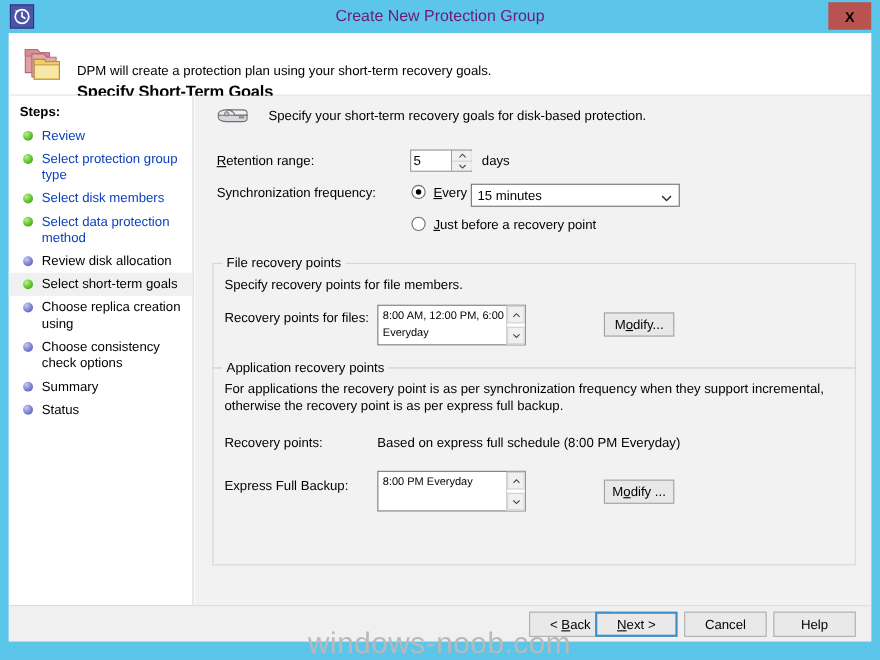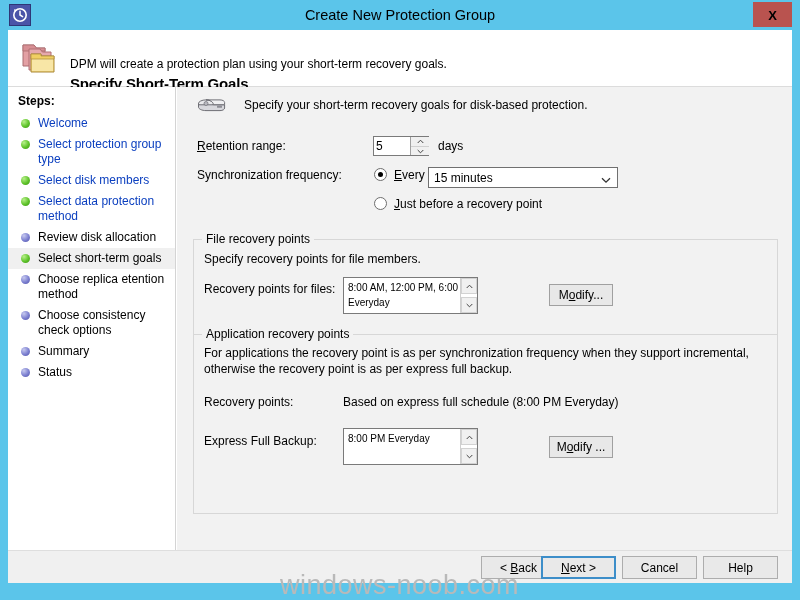--- a/index.html
+++ b/index.html
@@ -47,21 +47,21 @@
   }
   .title-icon svg { display:block; }
   .title-text {
     position: absolute;
     left: 0; top: 0;
     width: 800px;
     height: 15px;
     line-height: 30px;
     text-align: center;
     font-size: 14.5px;
-    color: #000000;
+    color: #701a75;
   }
   .close-btn {
     position: absolute;
     right: 8px; top: 2px;
     width: 39px; height: 25px;
     background: #b9534f;
     color: #000;
     font-size: 13px;
     font-weight: bold;
     line-height: 25px;
@@ -430,21 +430,21 @@
       <div class="banner-title">Specify Short-Term Goals</div>
       <div class="banner-sub">DPM will create a protection plan using your short-term recovery goals.</div>
     </div>
 
     <div class="sidebar">
       <div class="steps-header">Steps:</div>
       <div class="step-list">
 
         <div class="step done">
           <span class="bullet green"></span>
-          <span>Welcome</span>
+          <span>Review</span>
         </div>
 
         <div class="step done">
           <span class="bullet green"></span>
           <span>Select protection group type</span>
         </div>
 
         <div class="step done">
           <span class="bullet green"></span>
           <span>Select disk members</span>
@@ -460,21 +460,21 @@
           <span>Review disk allocation</span>
         </div>
 
         <div class="step current">
           <span class="bullet green"></span>
           <span>Select short-term goals</span>
         </div>
 
         <div class="step future">
           <span class="bullet blue"></span>
-          <span>Choose replica etention method</span>
+          <span>Choose replica creation using</span>
         </div>
 
         <div class="step future">
           <span class="bullet blue"></span>
           <span>Choose consistency check options</span>
         </div>
 
         <div class="step future">
           <span class="bullet blue"></span>
           <span>Summary</span>

